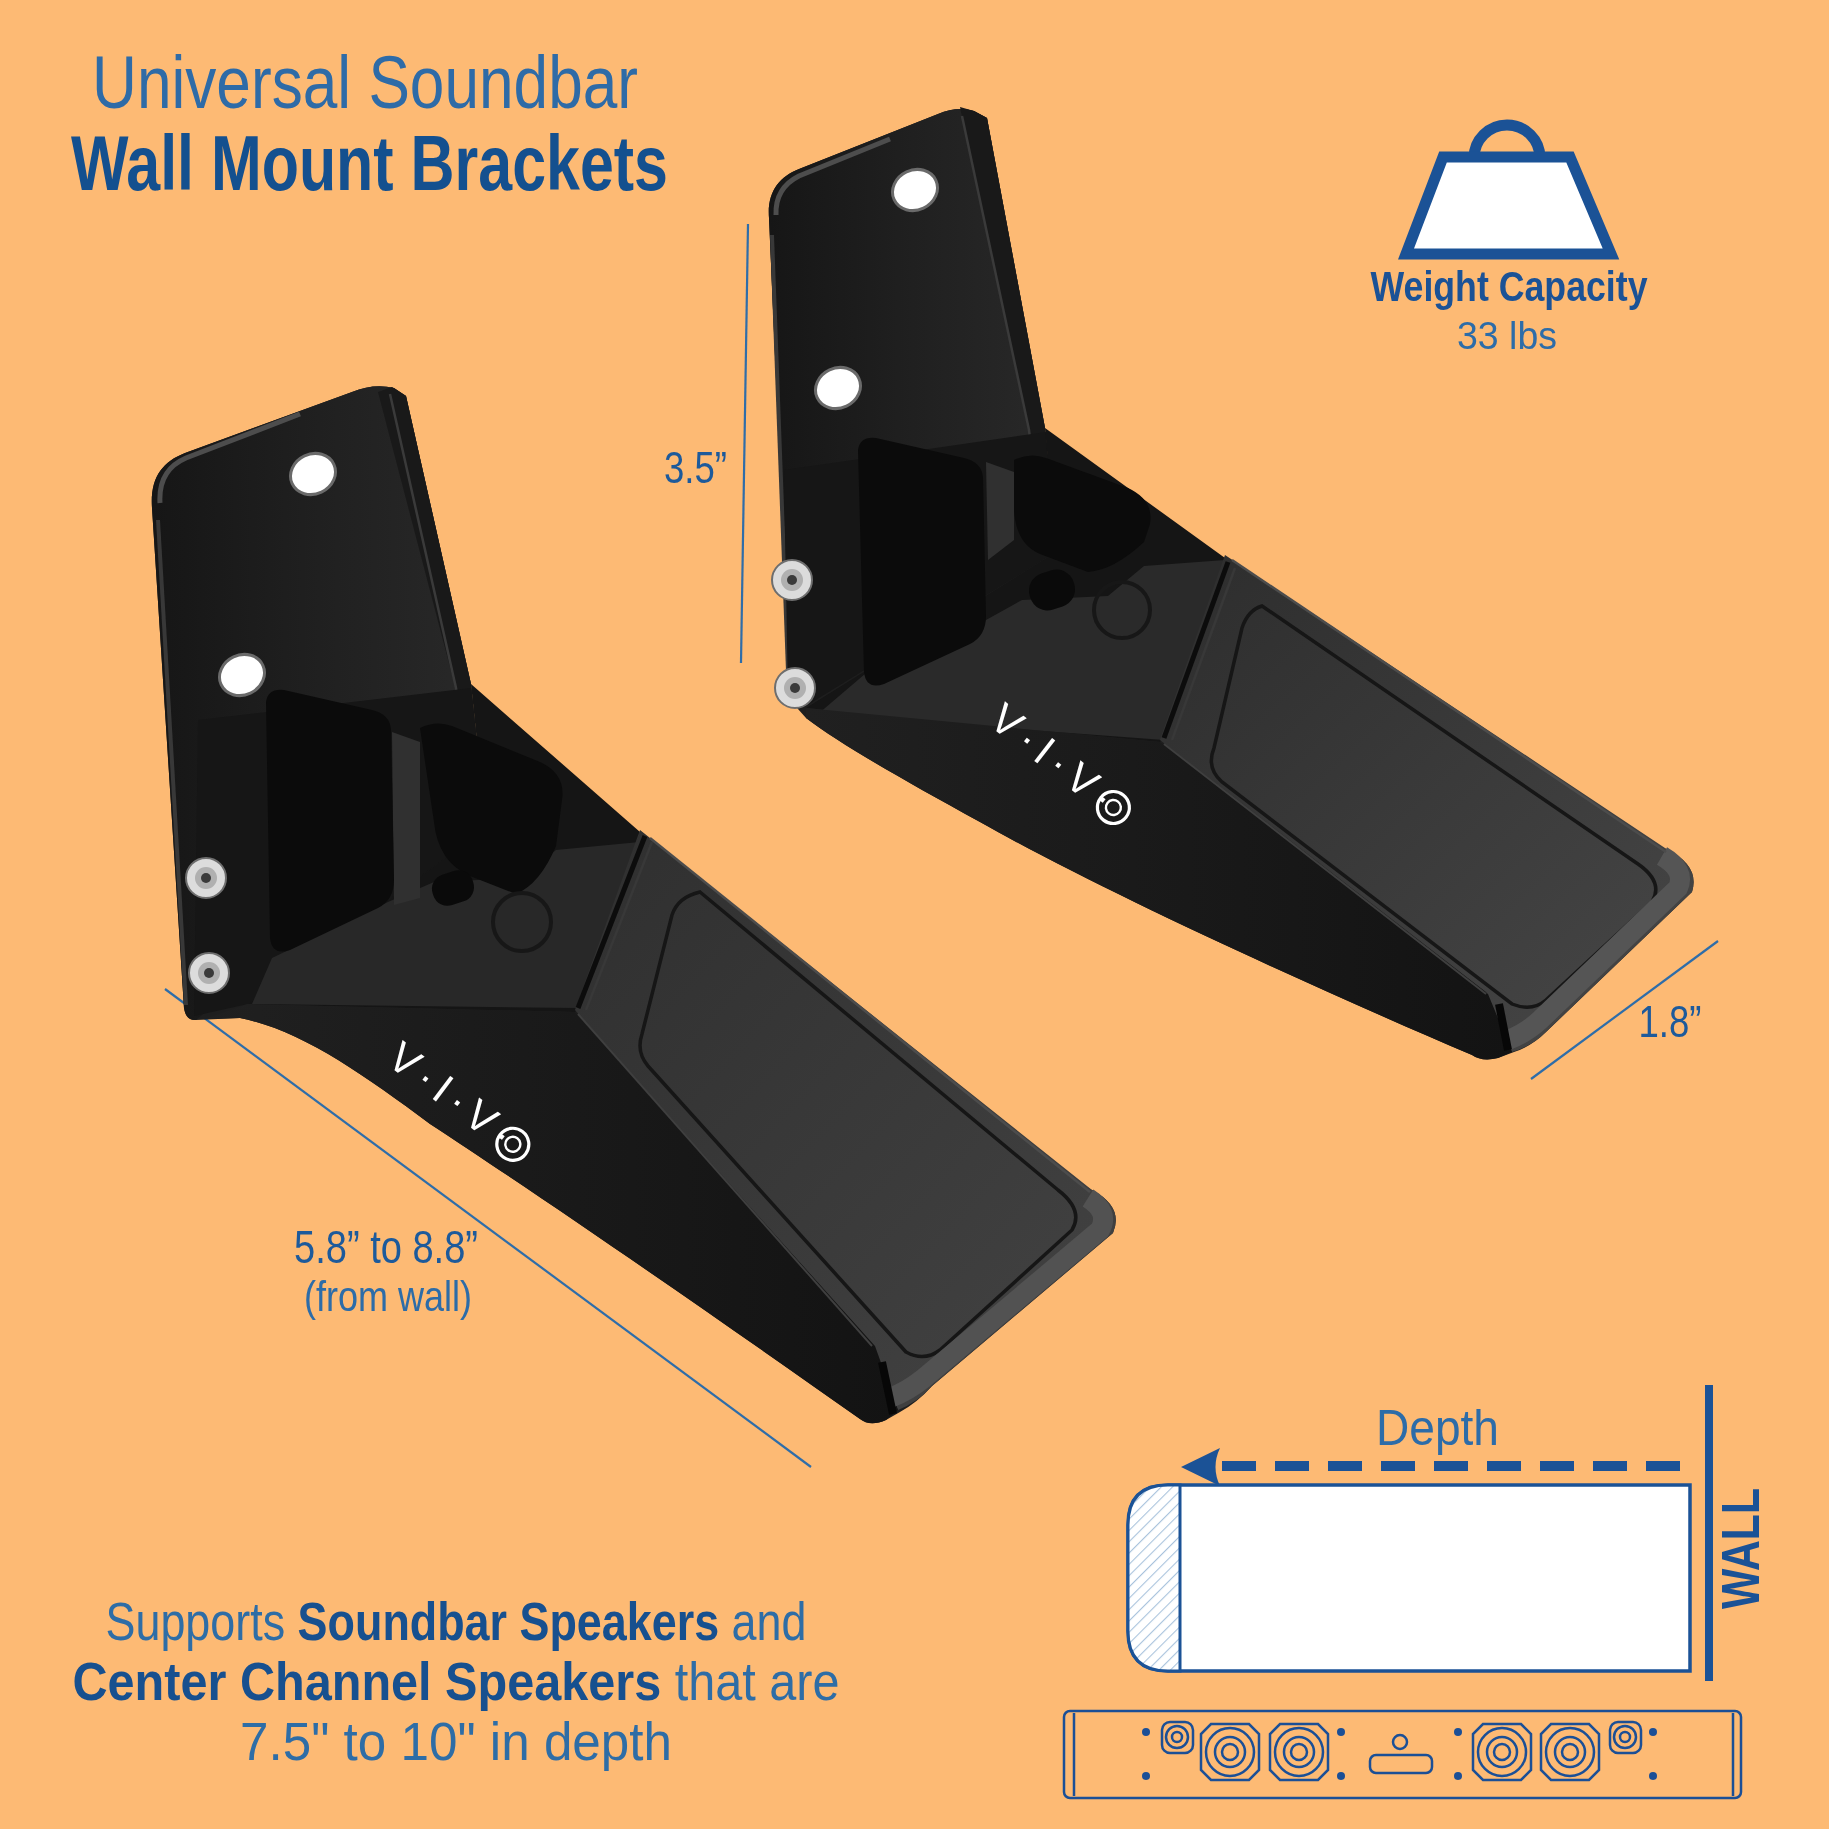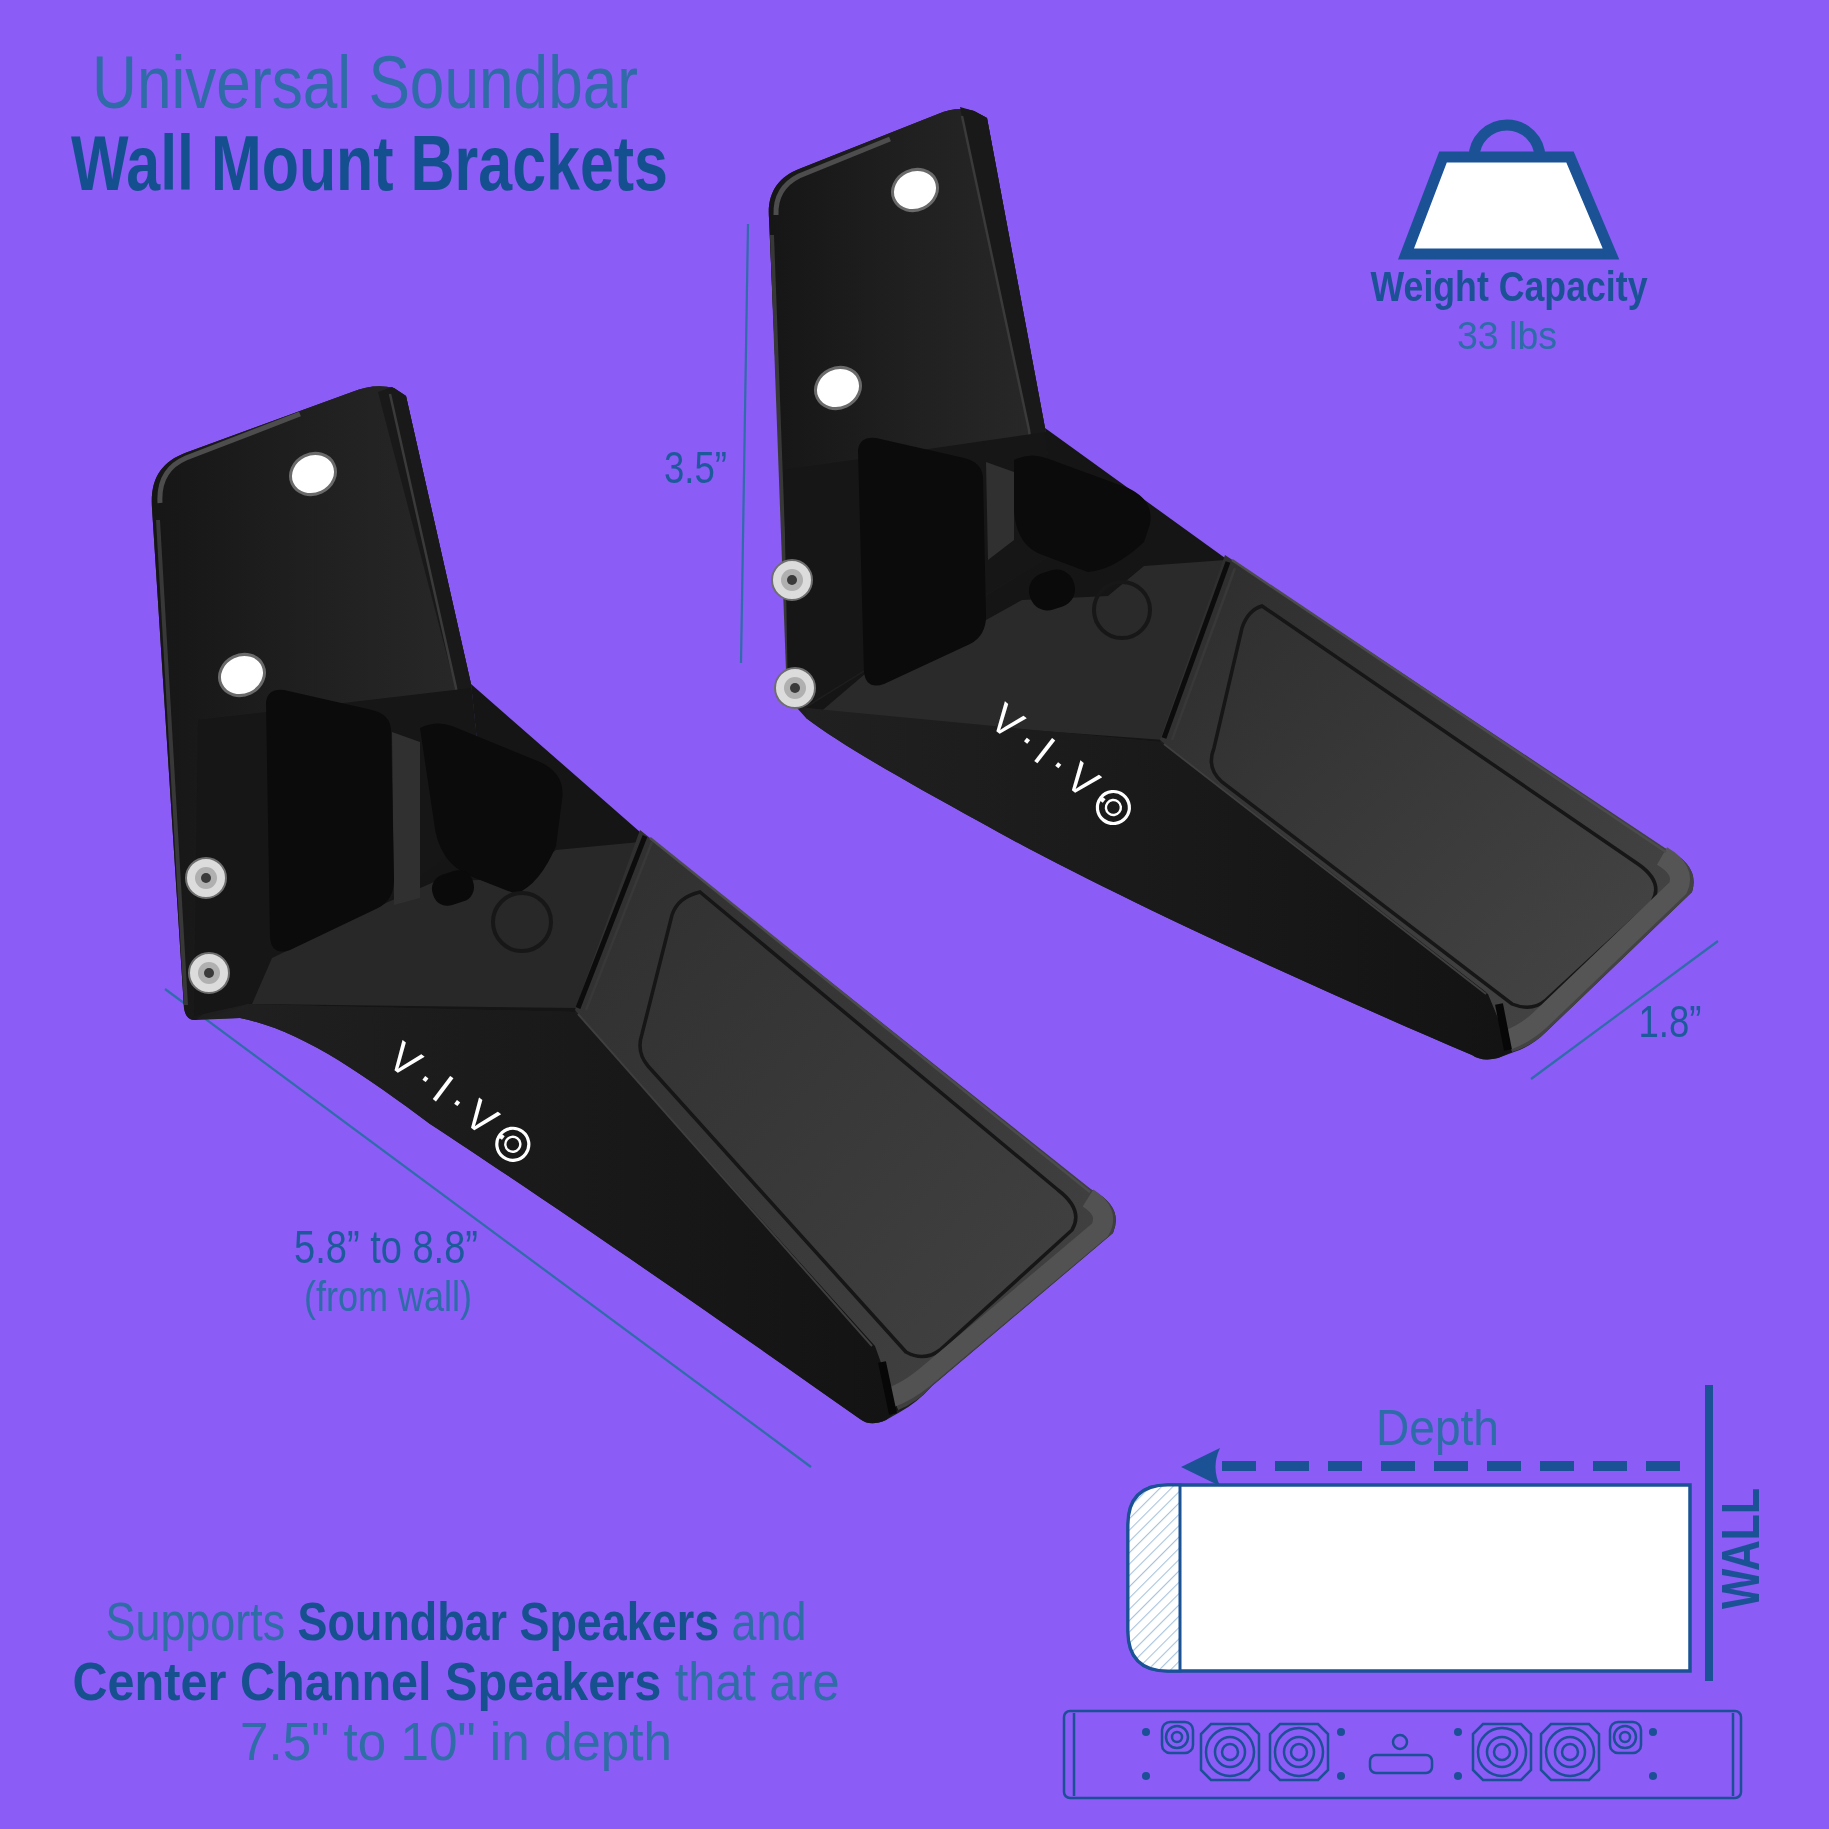--- a/index.html
+++ b/index.html
@@ -1,16 +1,16 @@
 <!DOCTYPE html>
 <html><head>
 <meta charset="utf-8">
 <style>
   html,body{margin:0;padding:0;background:#ffffff;}
-  #page{position:relative;width:1829px;height:1829px;background:#8b5cf6;overflow:hidden;
+  #page{position:relative;width:1829px;height:1829px;background:#fdba74;overflow:hidden;
         font-family:"Liberation Sans", sans-serif;}
   svg{position:absolute;top:0;left:0;}
 </style>
 </head>
 <body>
 <div id="page">
 <svg width="1829" height="1829" viewBox="0 0 1829 1829">
   <defs>
     <linearGradient id="gPadL" x1="0" y1="0" x2="1" y2="1">
       <stop offset="0" stop-color="#2f2f2f"></stop>

